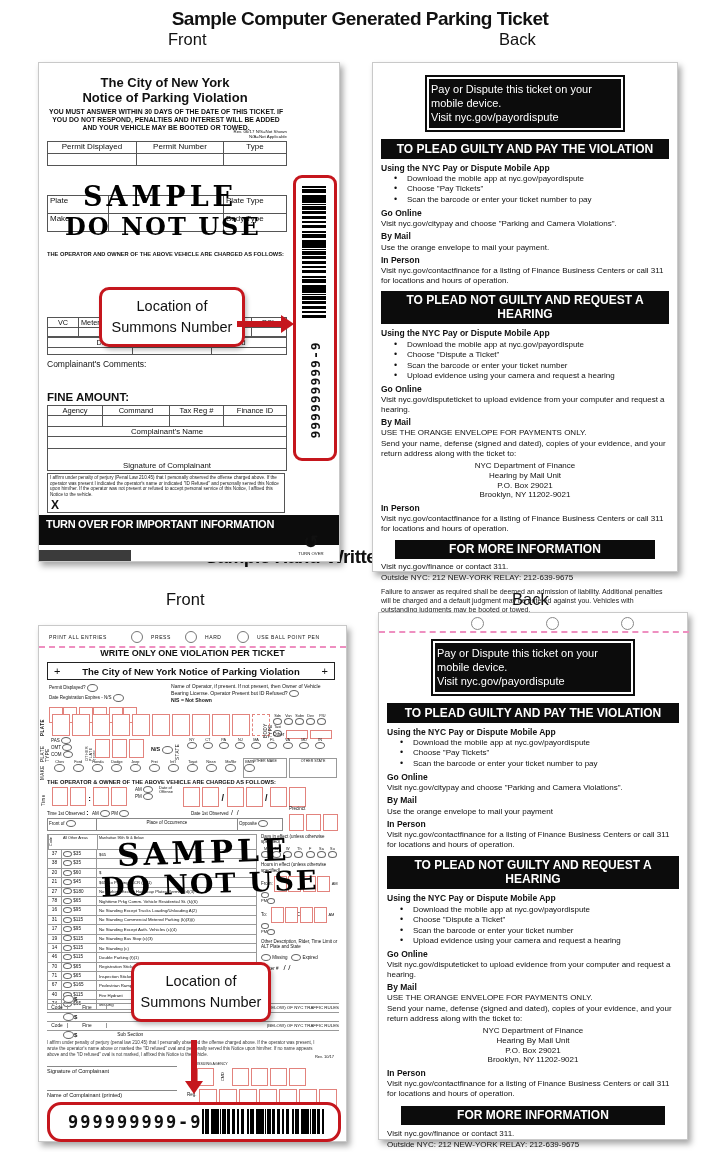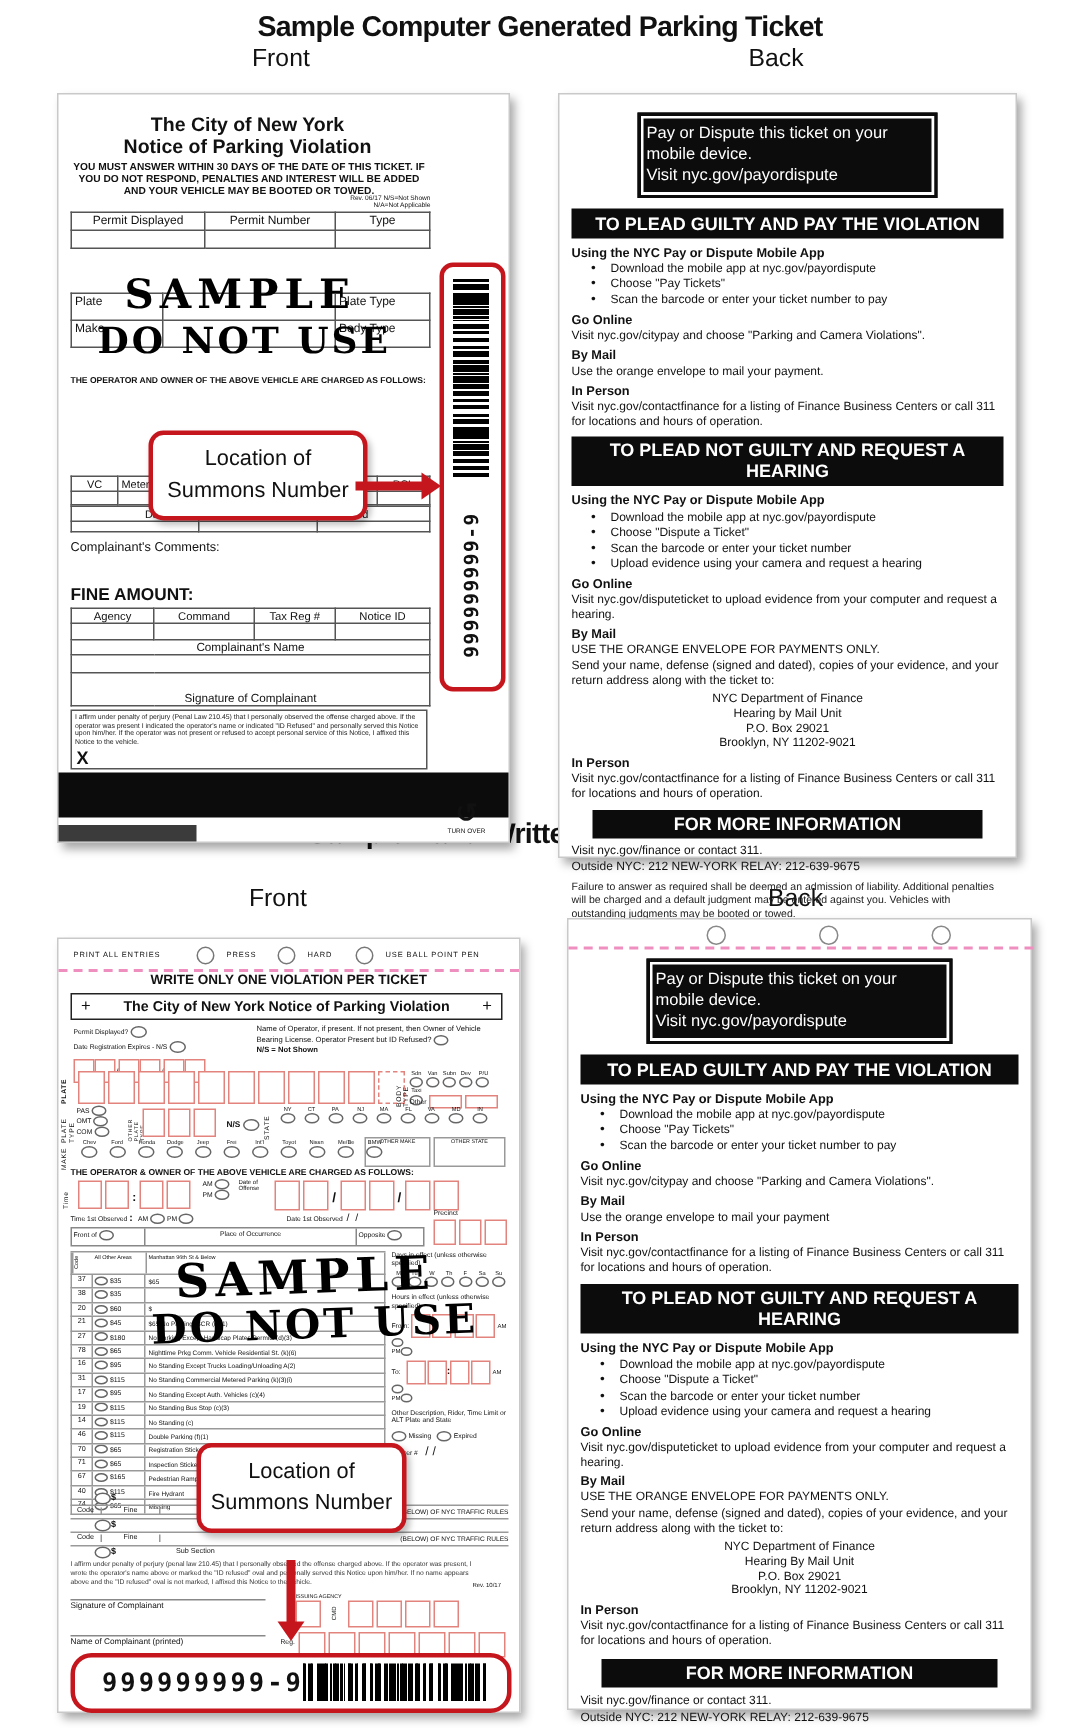--- a/index.html
+++ b/index.html
@@ -164,21 +164,21 @@
 
   <div class="abs" style="left:8px;top:296px;font-size:8.5px">Complainant's Comments:</div>
   <div class="abs" style="left:8px;top:328px;font-size:11.5px;font-weight:bold">FINE AMOUNT:</div>
 
   <table class="tb" style="left:8px;top:342px;width:240px">
     <tbody>
         <tr style="height:10px">
       <td style="width:50px;text-align:center;font-size:7.5px">Agency</td>
       <td style="width:62px;text-align:center;font-size:7.5px">Command</td>
       <td style="text-align:center;font-size:7.5px">Tax Reg #</td>
-      <td style="width:58px;text-align:center;font-size:7.5px">Notice ID</td>
+      <td style="width:58px;text-align:center;font-size:7.5px">Finance ID</td>
     </tr>
     <tr style="height:11px">
           <td></td>
           <td></td>
           <td></td>
           <td></td>
         </tr>
     <tr style="height:10px">
           <td colspan="4" style="text-align:center;font-size:7.8px">Complainant's Name</td>
         </tr>
@@ -190,20 +190,21 @@
         </tr>
   </tbody>
     </table>
 
   <div class="abs" style="left:8px;top:410px;width:238px;height:40px;border:1px solid #555;box-sizing:border-box">
     <div style="font-size:4.6px;line-height:1.25;margin:1px 2px;color:#222">I affirm under penalty of perjury (Penal Law 210.45) that I personally observed the offense charged above. If the operator was present I indicated the operator's name or indicated "ID Refused" and personally served this Notice upon him/her. If the operator was not present or refused to accept personal service of this Notice, I affixed this Notice to the vehicle.</div>
     <div style="position:absolute;left:3px;bottom:0px;font-size:12px;font-weight:bold">X</div>
   </div>
 
   <div class="bn abs" style="left:0;top:452px;width:300px;height:30px;text-align:left;padding:3px 0 0 7px;box-sizing:border-box">
+    <div style="font-size:11px;letter-spacing:-0.3px">TURN OVER FOR IMPORTANT INFORMATION</div>
   </div>
 
   <div class="abs" style="left:255px;top:470px;width:34px;text-align:center">
     <div style="font-size:18px;font-weight:bold;line-height:1">↺</div>
     <div style="font-size:4.3px">TURN OVER</div>
   </div>
   <div class="abs" style="left:0;top:487px;width:92px;height:11px;background:#3b3b3b"></div>
 
   <div class="redframe" style="left:254px;top:112px;width:38px;height:280px;border-radius:9px">
     <div class="vbarcode" style="position:absolute;left:6px;top:8px;width:24px;height:132px"></div>

